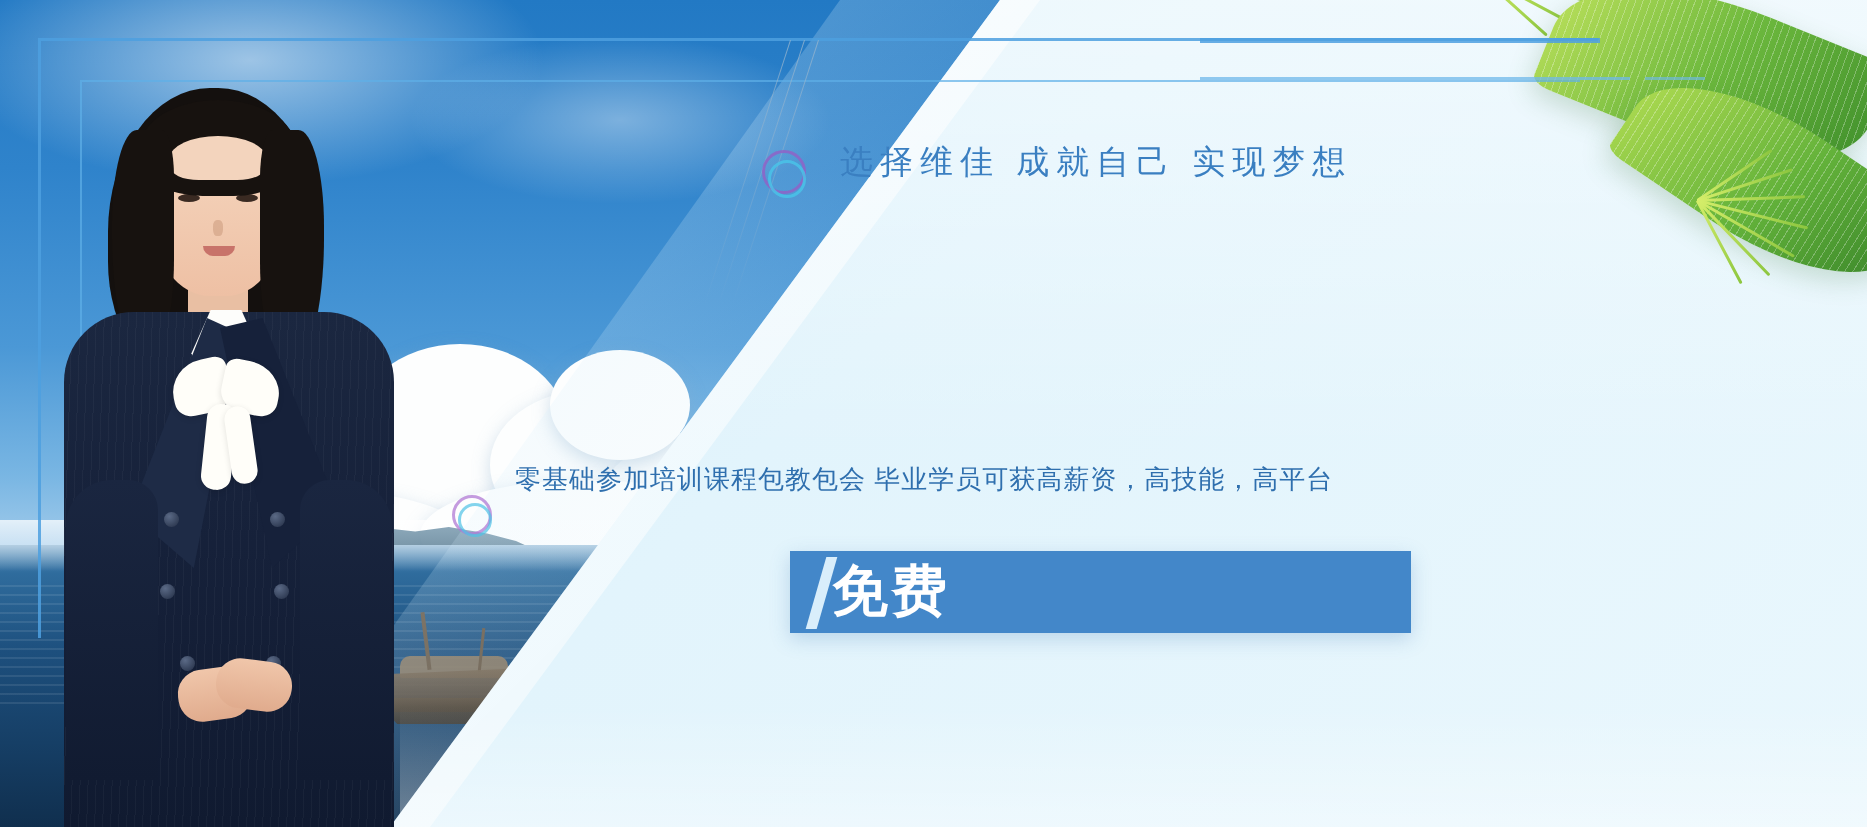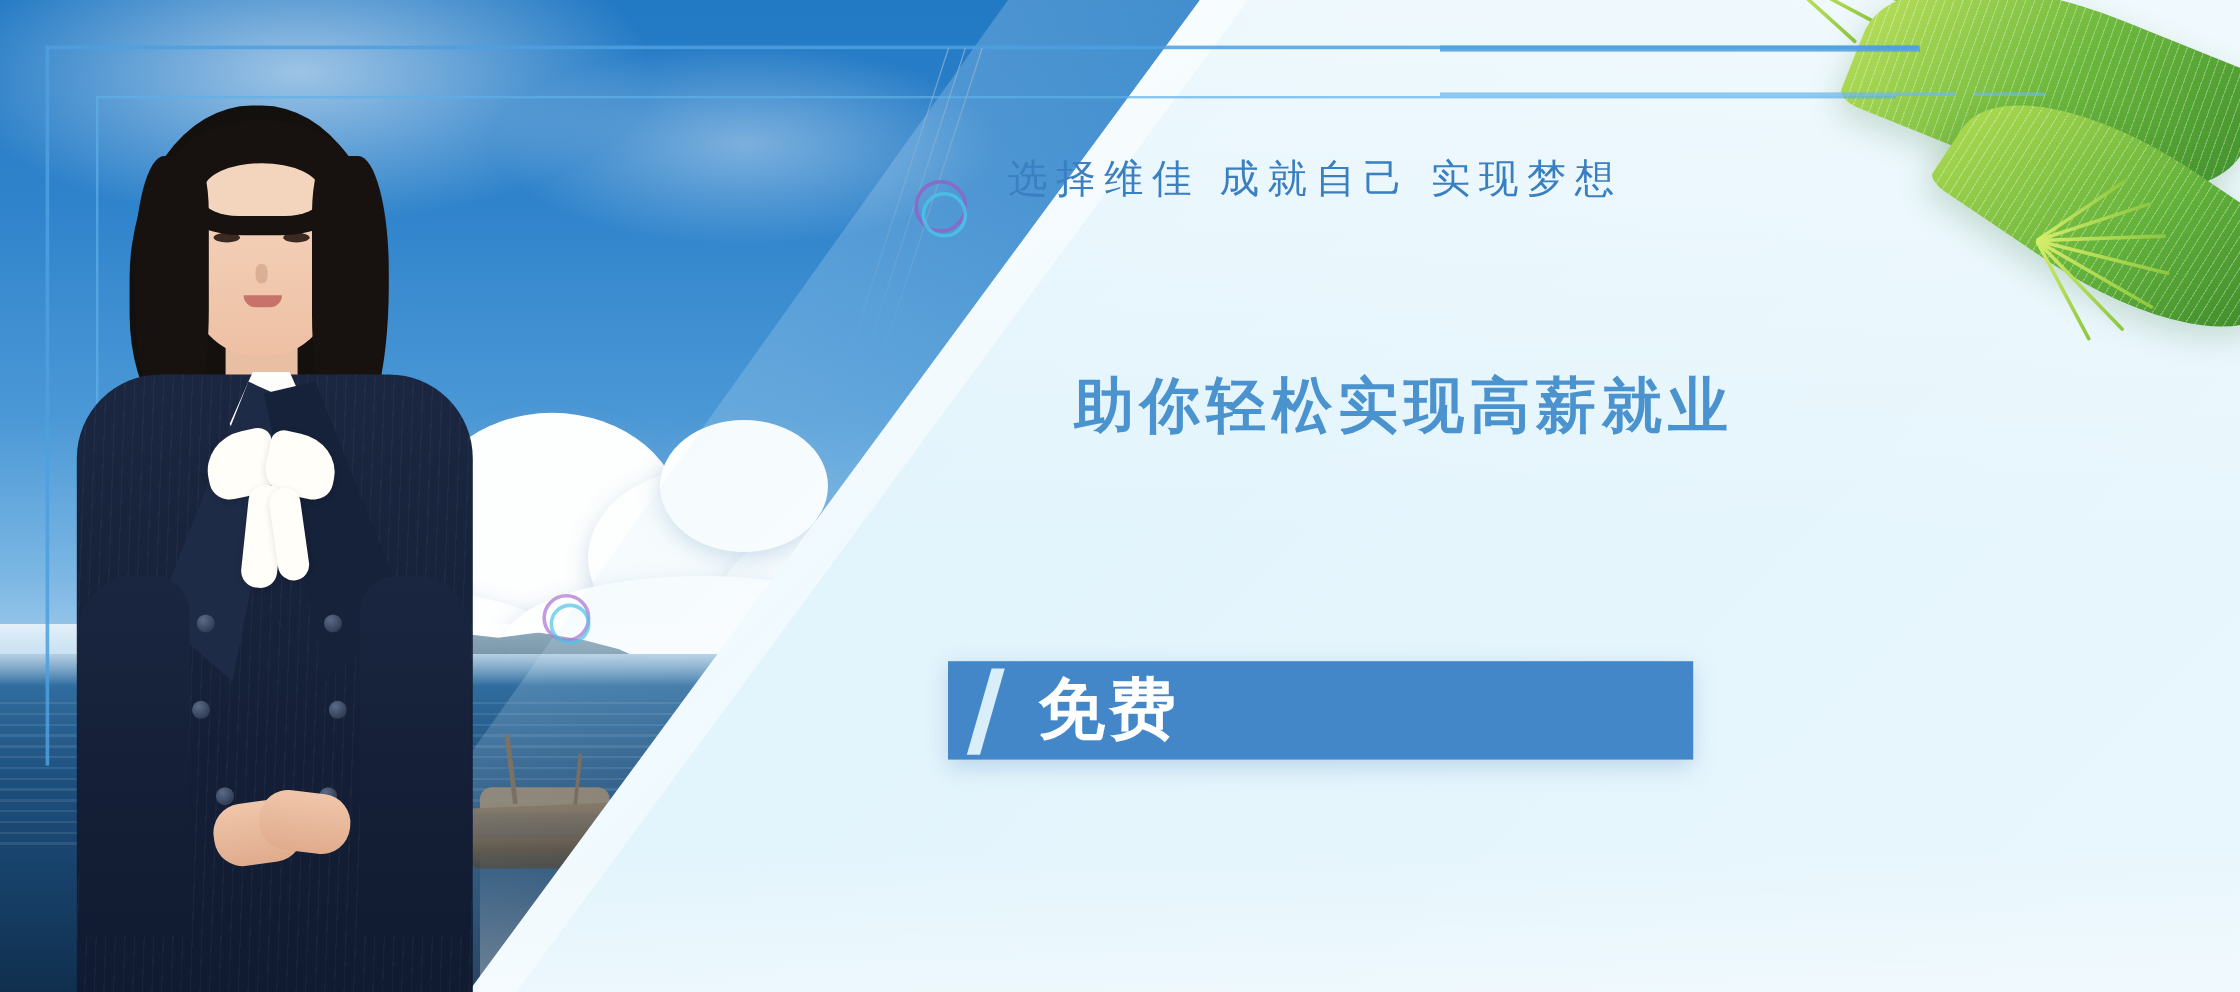--- a/index.html
+++ b/index.html
@@ -269,21 +269,21 @@
   .w-hands i{
     position:absolute; background:linear-gradient(180deg,#f0c6aa,#e0ab8d); border-radius:24px;
   }
   .w-hands i.h1{ left:0; top:8px; width:74px; height:52px; transform:rotate(-8deg); }
   .w-hands i.h2{ left:38px; top:0; width:76px; height:50px; transform:rotate(7deg); }
 
   
   .copy{ position:absolute; left:840px; top:0; width:1020px; height:827px; }
 
   .tagline{
-    position:absolute; left:0; top:127px; width:700px;
+    position:absolute; left:0; top:140px; width:700px;
     font-size:33px; letter-spacing:7px; color:#3a7fc1; font-weight:400;
     white-space:nowrap;
   }
   .headline{
     position:absolute; left:-110px; top:196px; width:860px;
     font-size:92px; font-weight:700; color:#3d86c6; letter-spacing:6px;
     white-space:nowrap; line-height:1.05;
     text-shadow:0 2px 0 rgba(255,255,255,.35);
   }
   .subline{
@@ -303,21 +303,21 @@
   }
   .cta .slash{
     width:42px; height:100%; position:relative; flex:0 0 auto;
   }
   .cta .slash::before{
     content:""; position:absolute; left:26px; top:6px; width:11px; height:72px;
     background:#d9eefb; transform:skewX(-16deg);
   }
   .cta .free{
     font-size:56px; font-weight:700; color:#ffffff; letter-spacing:3px;
-    margin-left:33px;
+    margin-left:0;
   }
   .cta .rest{
     font-size:47px; font-weight:500; color:#ffffff; letter-spacing:3px;
     margin-left:20px;
   }
 
   
   .bottom-wash{
     position:absolute; left:400px; bottom:0; width:1467px; height:120px;
     background:linear-gradient(180deg, rgba(255,255,255,0), rgba(255,255,255,.35));
@@ -433,21 +433,21 @@
     <div class="w-arm-l"></div>
     <div class="w-arm-r"></div>
     <div class="w-hands">
       <i class="h1"></i>
         <i class="h2"></i>
     </div>
   </div>
 
   <div class="copy">
     <div class="tagline">选择维佳 成就自己 实现梦想</div>
-    <div class="subline">助你轻松实现高薪就业</div>
+    <div class="bodyline">零基础参加培训课程包教包会  毕业学员可获高薪资，高技能，高平台</div>
 
     <div class="cta">
       <span class="slash"></span>
       <span class="free">免费</span>
     </div>
   </div>
 
   <div class="bottom-wash"></div>
 </div>
 

